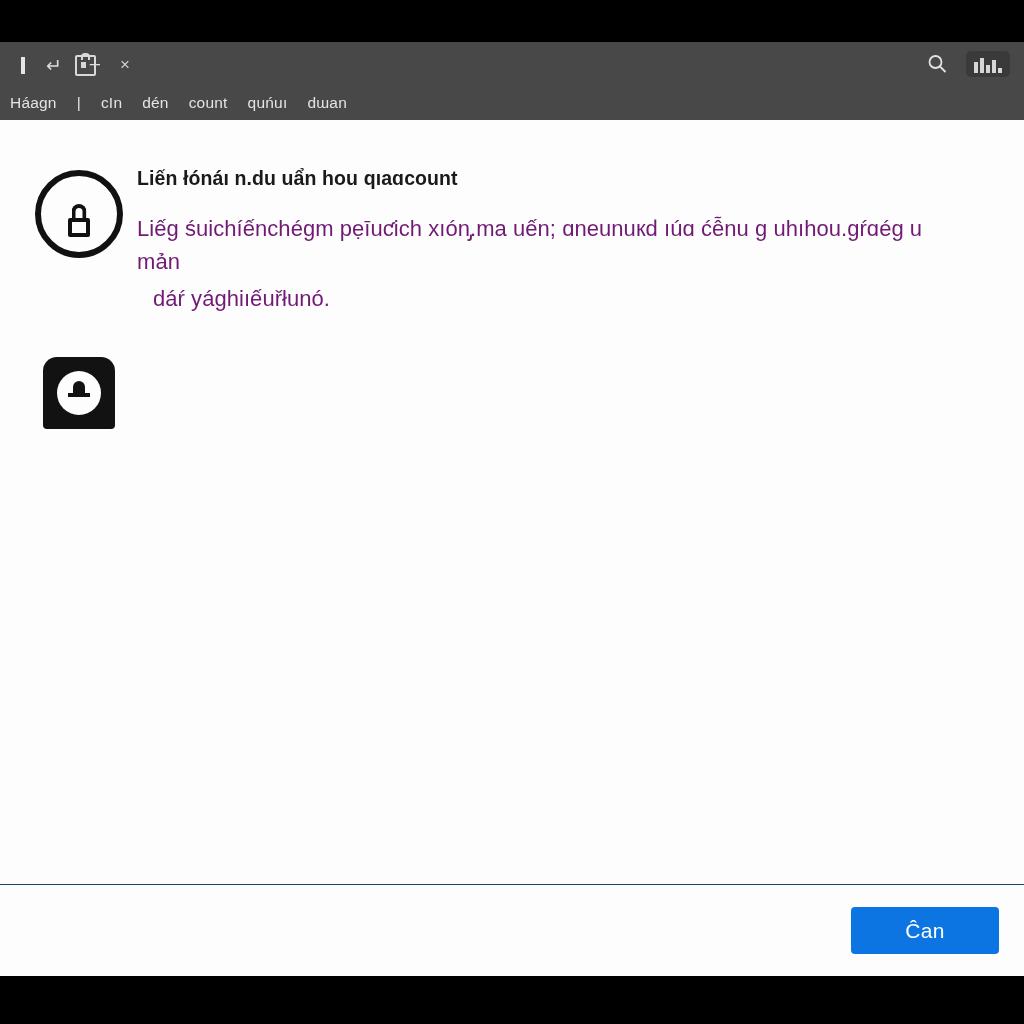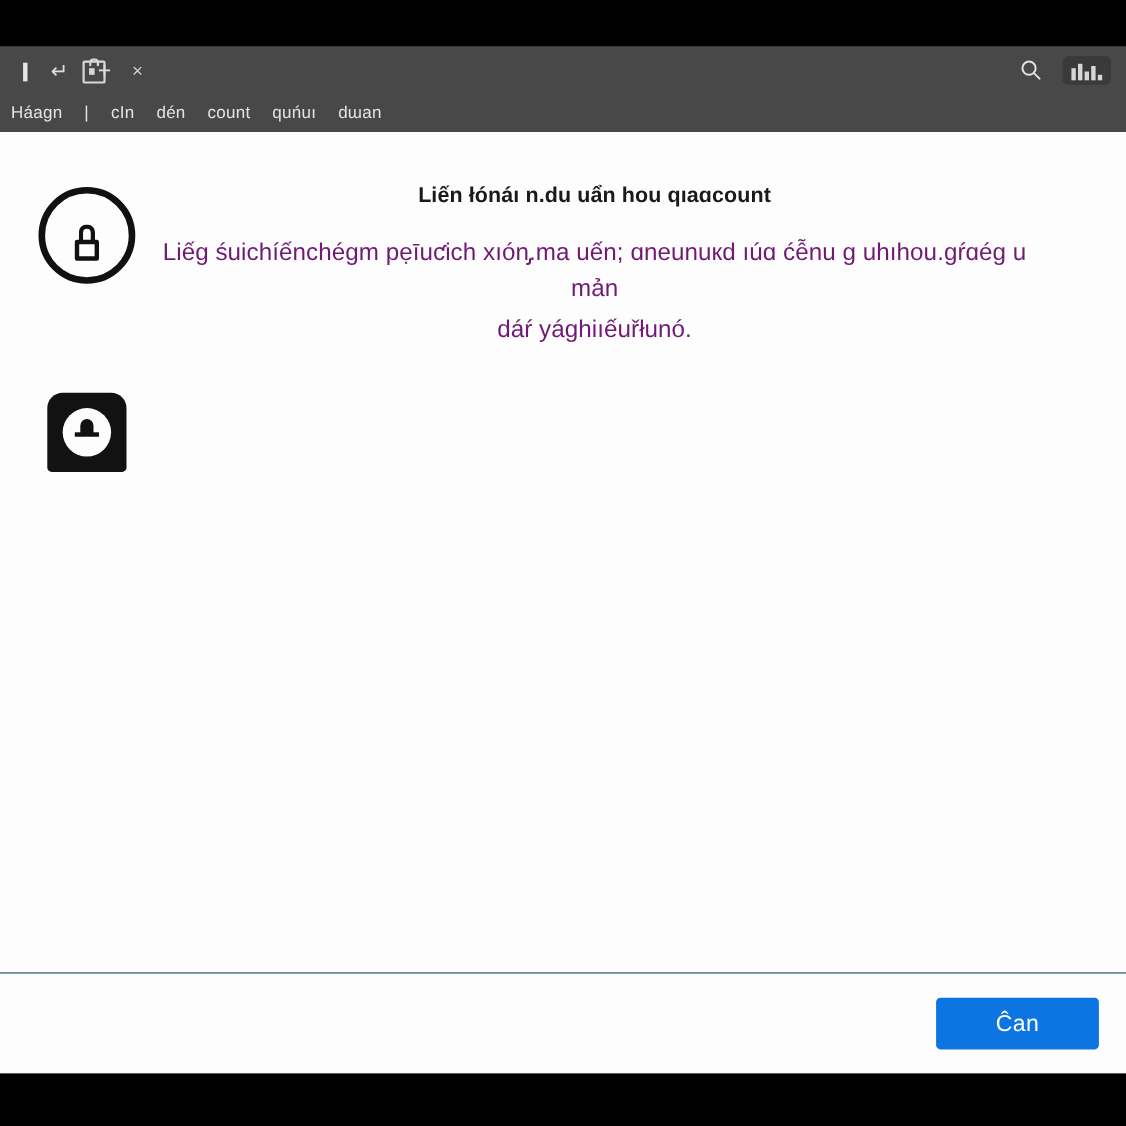--- a/index.html
+++ b/index.html
@@ -165,21 +165,20 @@
     box-sizing: border-box;
   }
 
   .content {
     position: absolute;
     left: 0; top: 0;
     right: 0;
     bottom: 92px;
     padding: 28px 20px 0 20px;
     box-sizing: border-box;
-    text-align: center;
   }
 
   .row {
     display: flex;
     align-items: flex-start;
   }
   .row-1 { margin-top: 18px; }
   .row-2 { margin-top: 38px; }
 
   .icon-col {
@@ -271,21 +270,21 @@
   }
   .heading .bold { font-weight: bold; }
 
   .para {
     font-size: 22px;
     color: #701a75;
     line-height: 1.5;
     margin: 0;
     letter-spacing: 0.05px;
   }
-  .para + .para { margin-top: 4px; }
+  .para + .para { margin-top: 4px; margin-left: 16px; }
 
   
   .footer {
     position: absolute;
     left: 0; right: 0; bottom: 0;
     height: 92px;
     border-top: 1px solid #0c4a6e;
     box-sizing: border-box;
     display: flex;
     align-items: center;

